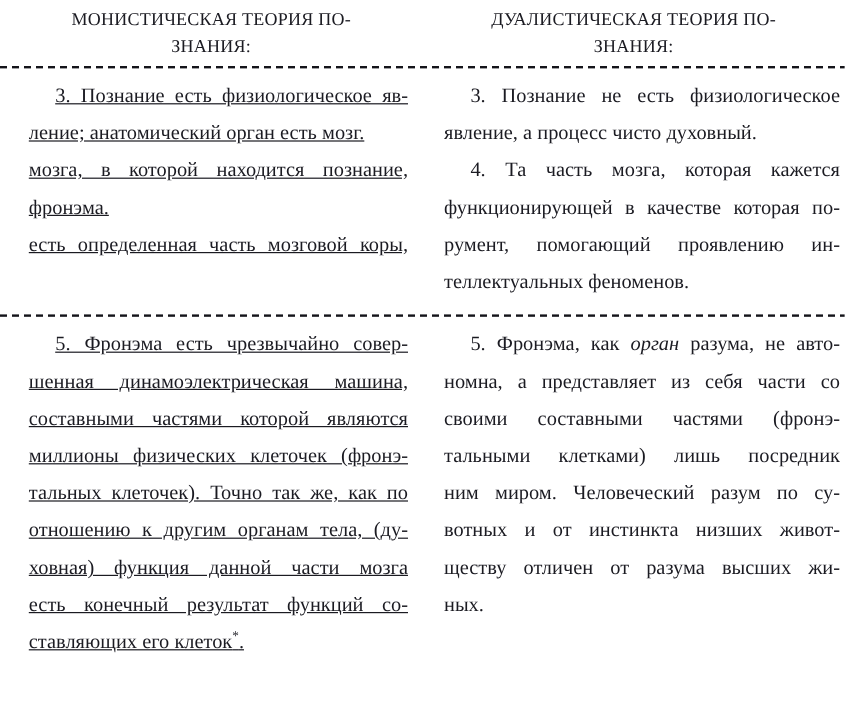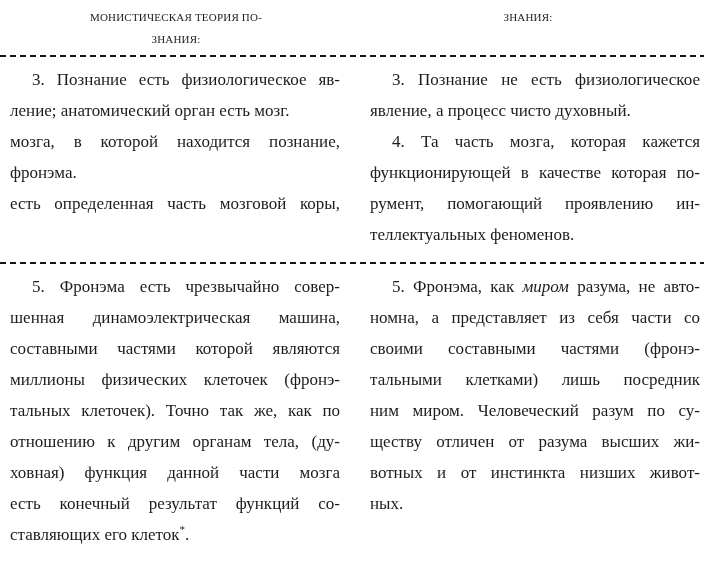--- a/index.html
+++ b/index.html
@@ -4,42 +4,43 @@
 <style>
   html, body { margin: 0; padding: 0; background: var(--background, #ffffff); }
   body {
     width: 704px; height: 587px; overflow: hidden;
     font-family: "Liberation Serif", "DejaVu Serif", serif;
     color: var(--text, #1b1b22);
   }
   #ctable { width: 704px; }
   .row { display: grid; grid-template-columns: 352px 352px; }
   .row-header .cell { padding: 6px 10px 5px; text-align: center; }
-  .hline { font-size: 11px; line-height: 22px; letter-spacing: 0.2px; }
+  .hline { font-size: 15px; line-height: 22px; letter-spacing: 0.2px; }
   .row-body .cell { padding-top: 7px; padding-bottom: 12px; }
-  .row-body .cell.cell-left  { padding-left: 10px; padding-right: 12px; }
+  .row-body .cell.cell-left  { padding-left: 24px; padding-right: 12px; text-decoration: underline; }
   .row-body .cell.cell-right { padding-left: 18px; padding-right: 4px; }
   .line { font-size: 17px; line-height: 31px; text-align: center; text-align-last: left; }
   .line.jus { text-align: justify; text-align-last: justify; }
   .line.ind { text-indent: 22px; }
   .it  { font-style: italic; }
   .sup { font-size: 11px; vertical-align: 7px; line-height: 0; }
   .sep { height: 2px;
          background: repeating-linear-gradient(90deg, var(--separator, #14141a) 0 6px, transparent 6px 10px); }
 </style>
 </head>
 <body>
 
 <div id="ctable">
     <div class="row row-header">
       <div class="cell cell-left">
         <div class="hline">МОНИСТИЧЕСКАЯ ТЕОРИЯ ПО-</div>
         <div class="hline">ЗНАНИЯ:</div>
       </div>
       <div class="cell cell-right">
+        <div class="hline">ДУАЛИСТИЧЕСКАЯ ТЕОРИЯ ПО-</div>
         <div class="hline">ЗНАНИЯ:</div>
       </div>
     </div>
     <div class="sep"></div>
     <div class="row row-body">
       <div class="cell cell-left">
         <div class="para">
           <div class="line jus ind"><span>3. Познание есть физиологическое яв-</span></div>
           <div class="line"><span>ление; анатомический орган есть мозг.</span></div>
         </div>
@@ -72,24 +73,24 @@
           <div class="line jus"><span>миллионы физических клеточек (фронэ-</span></div>
           <div class="line jus"><span>тальных клеточек). Точно так же, как по</span></div>
           <div class="line jus"><span>отношению к другим органам тела, (ду-</span></div>
           <div class="line jus"><span>ховная) функция данной части мозга</span></div>
           <div class="line jus"><span>есть конечный результат функций со-</span></div>
           <div class="line"><span>ставляющих его клеток</span><span class="sup">*</span><span>.</span></div>
         </div>
       </div>
       <div class="cell cell-right">
         <div class="para">
-          <div class="line jus ind"><span>5. Фронэма, как </span><span class="it">миром</span><span> разума, не авто-</span></div>
+          <div class="line jus ind"><span>5. Фронэма, как </span><span class="it">орган</span><span> разума, не авто-</span></div>
           <div class="line jus"><span>номна, а представляет из себя части со</span></div>
           <div class="line jus"><span>своими составными частями (фронэ-</span></div>
           <div class="line jus"><span>тальными клетками) лишь посредник</span></div>
           <div class="line jus"><span>ним миром. Человеческий разум по су-</span></div>
+          <div class="line jus"><span>вотных и от инстинкта низших живот-</span></div>
           <div class="line jus"><span>ществу отличен от разума высших жи-</span></div>
-          <div class="line jus"><span>вотных и от инстинкта низших живот-</span></div>
           <div class="line"><span>ных.</span></div>
         </div>
       </div>
     </div>
   </div>
 
 </body></html>

